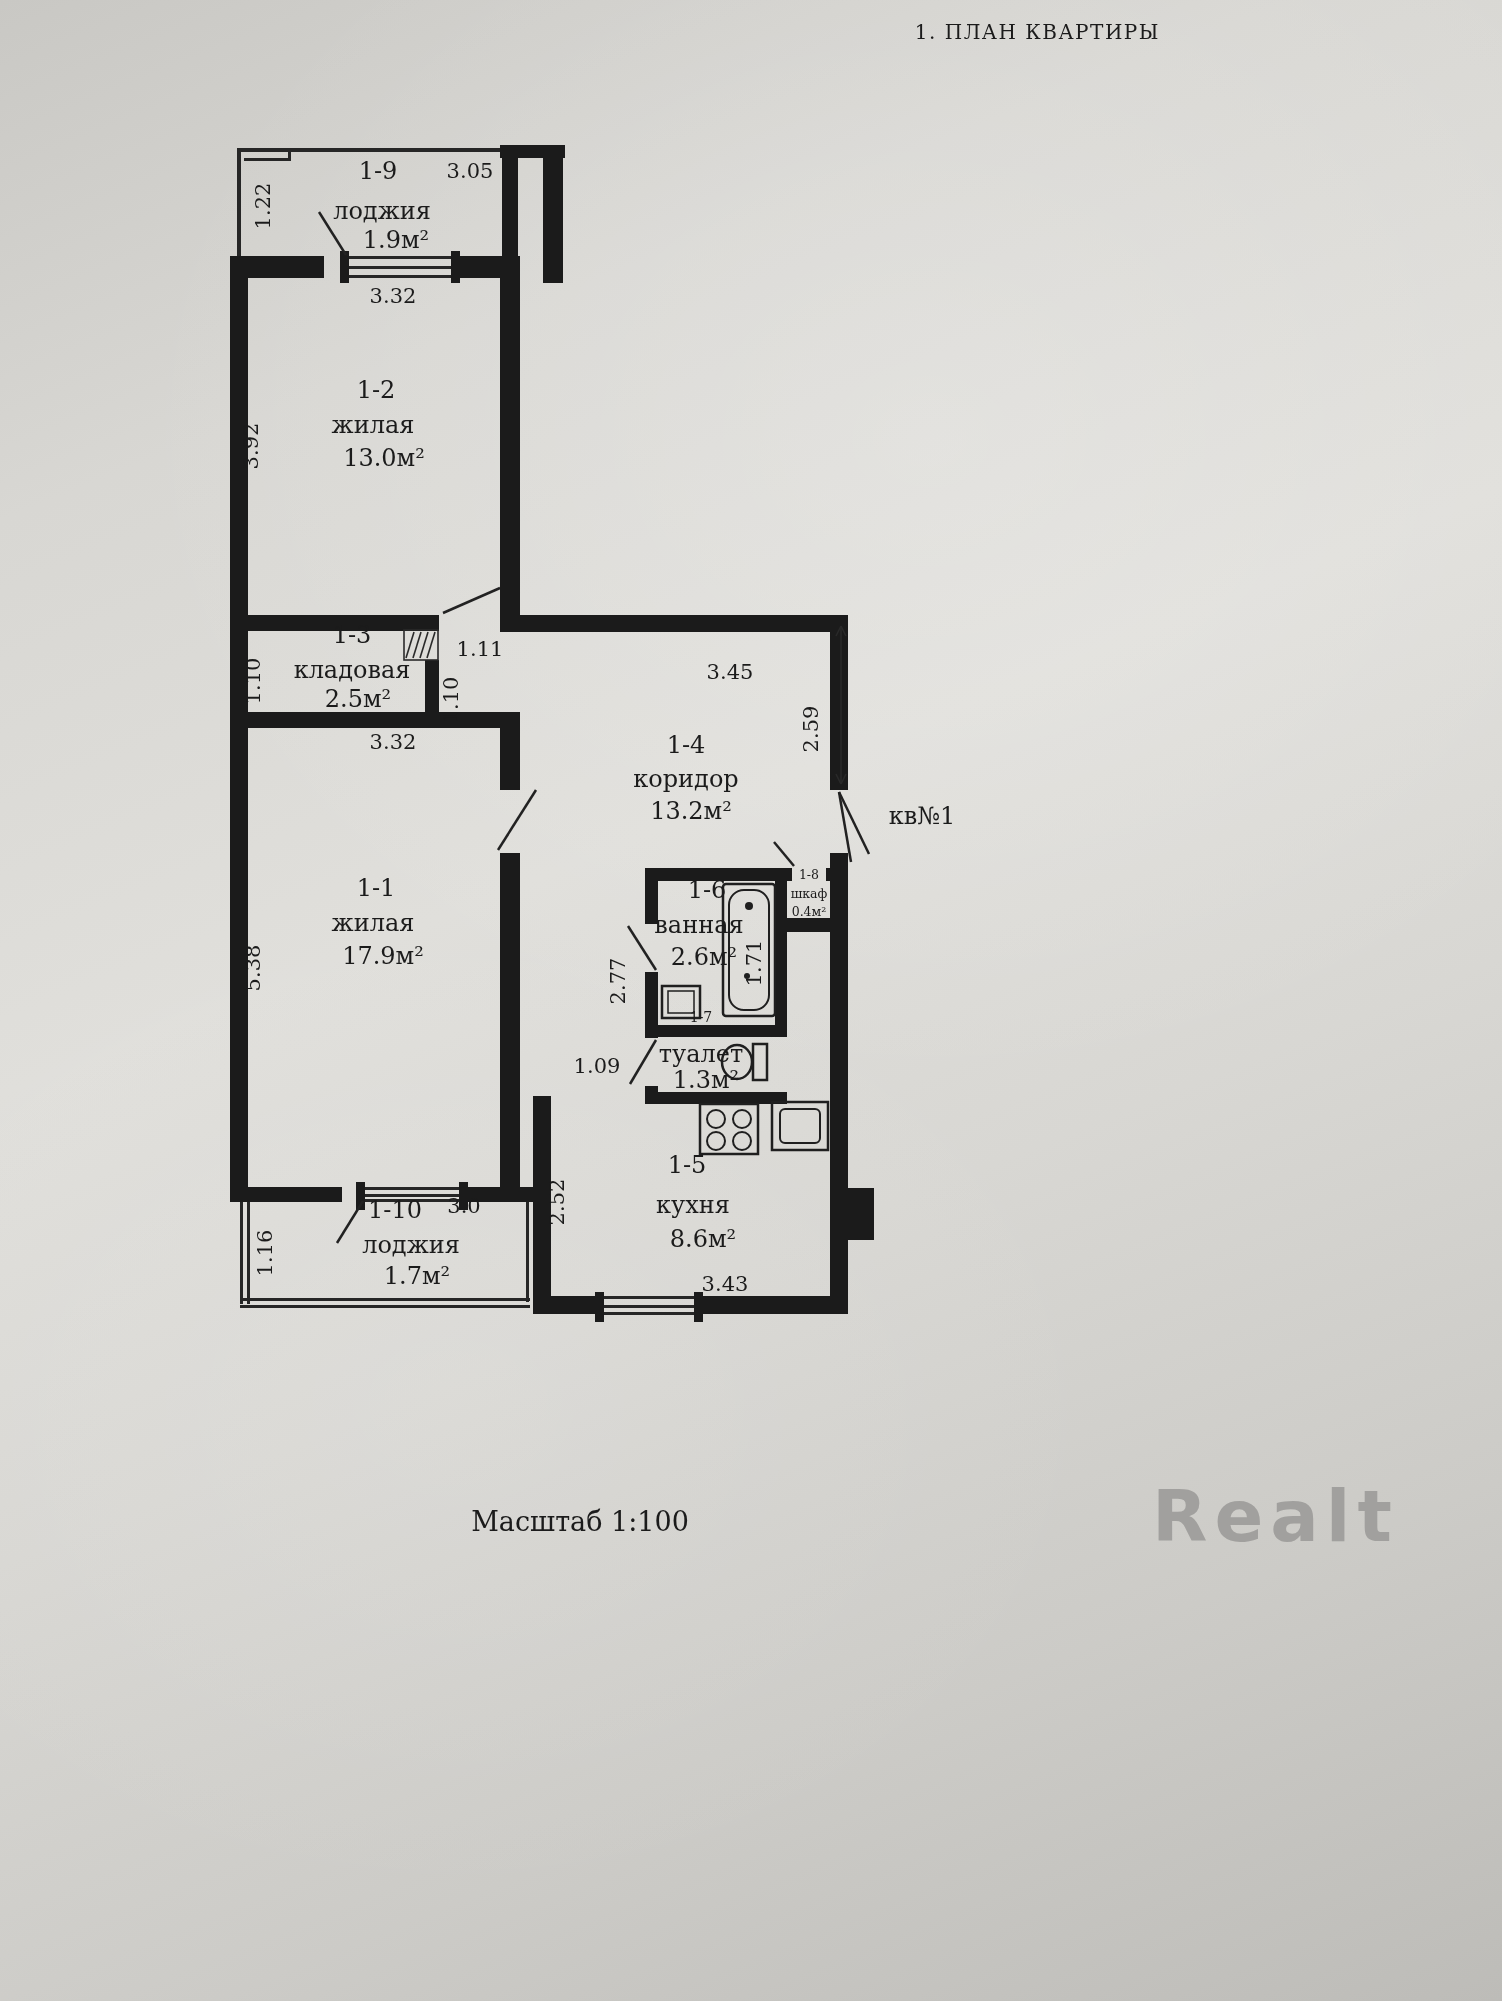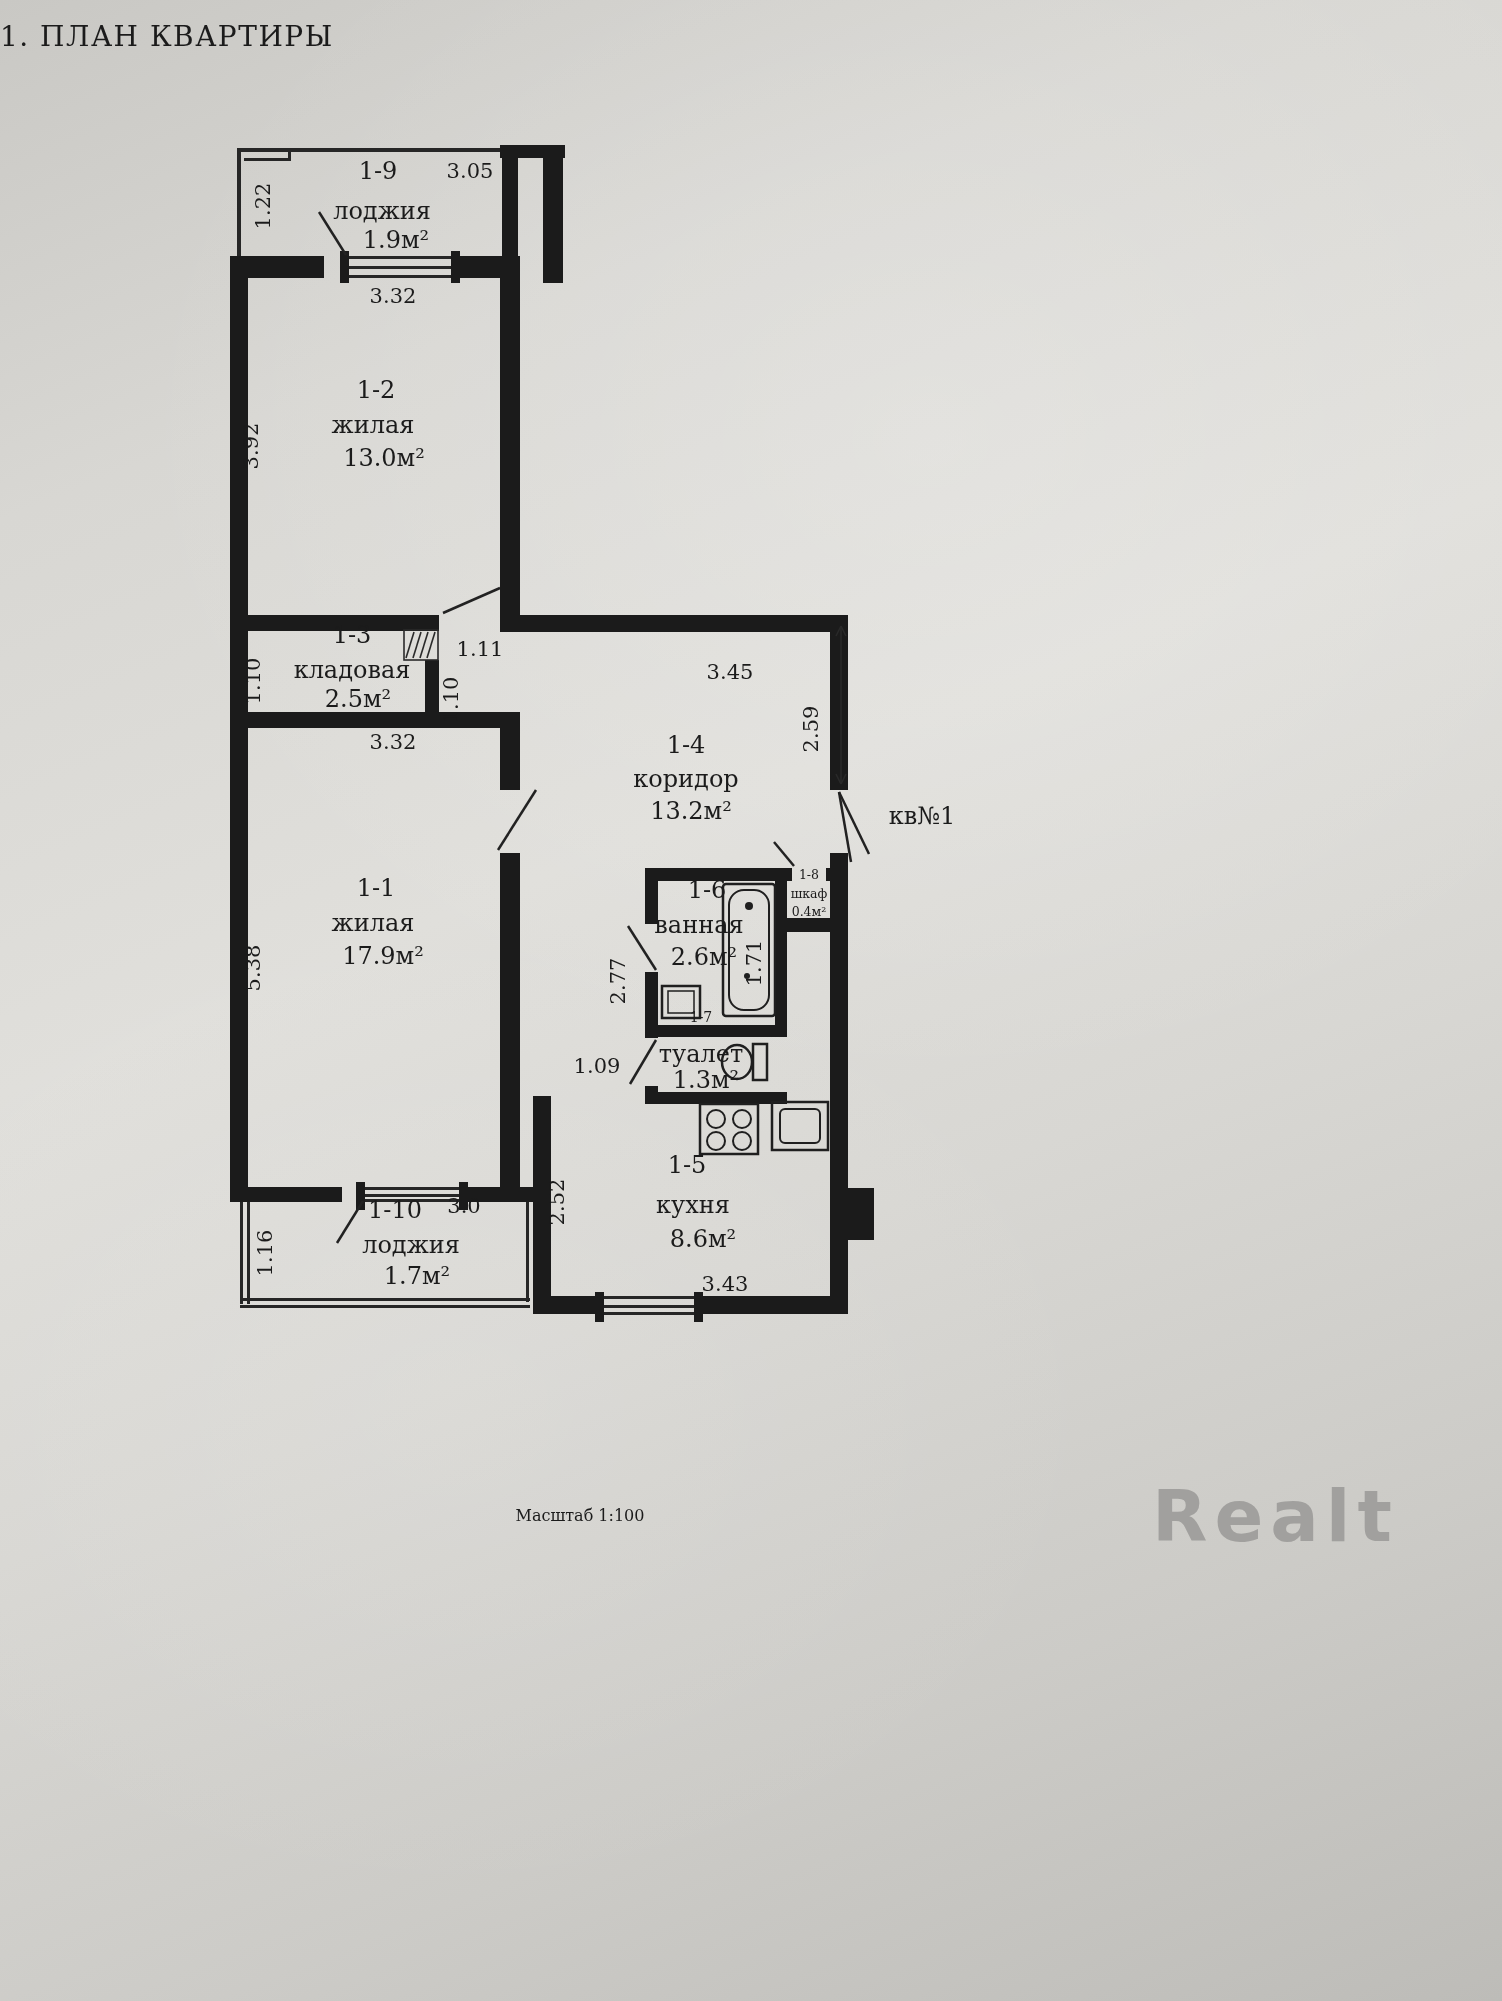--- a/index.html
+++ b/index.html
@@ -6,26 +6,26 @@
   html,body{width:1502px;height:2001px}
   body{position:relative;overflow:hidden;font-family:"DejaVu Serif","Liberation Serif",serif}
   .page{
     position:absolute;inset:0;
     background:
       radial-gradient(90% 55% at 62% 22%, rgba(255,255,255,.20), rgba(255,255,255,0) 60%),
       radial-gradient(70% 40% at 30% 70%, rgba(255,255,255,.10), rgba(255,255,255,0) 65%),
       linear-gradient(158deg,#c9c8c4 0%,#d8d7d3 20%,#e0dfdb 42%,#d8d7d3 60%,#cccbc7 80%,#bdbcb8 100%);
   }
   .title{
-    position:absolute;top:20px;left:0;width:1160px;text-align:left;
-    font-size:28px;letter-spacing:1.5px;color:var(--c-ink,#1b1b1b);
+    position:absolute;top:20px;left:0;width:1160px;text-align:right;
+    font-size:20px;letter-spacing:1.5px;color:var(--c-ink,#1b1b1b);
   }
   .scale-label{
     position:absolute;top:1506px;left:0;width:1160px;text-align:center;
-    font-size:16px;color:var(--c-ink,#1b1b1b);
+    font-size:27px;color:var(--c-ink,#1b1b1b);
   }
   .watermark{
     position:absolute;top:1474px;left:1152px;
     font-family:"DejaVu Sans","Liberation Sans",sans-serif;
     font-weight:700;font-size:72px;letter-spacing:7px;
     color:var(--c-watermark,#9d9c9a);opacity:.9;
   }
   svg{position:absolute;inset:0}
   .wall{fill:var(--c-ink,#1b1b1b)}
   .thin{fill:#262626}

